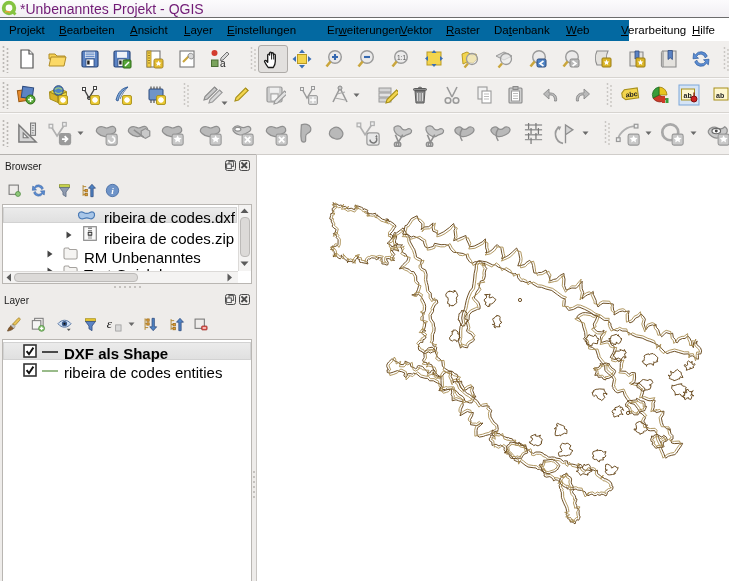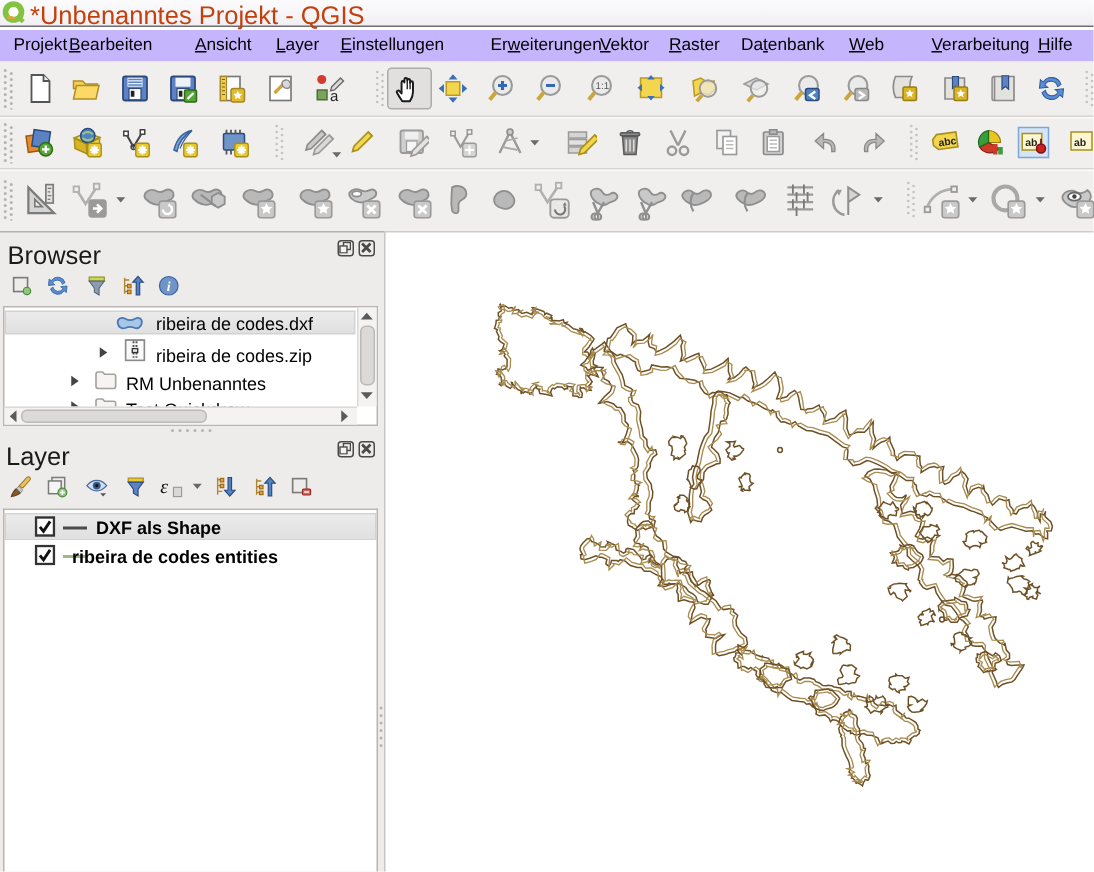--- a/index.html
+++ b/index.html
@@ -1,42 +1,42 @@
 <!DOCTYPE html>
 <html><head><meta charset="utf-8"><style>
 *{margin:0;padding:0;box-sizing:border-box}
 html,body{width:729px;height:581px;overflow:hidden;font-family:"Liberation Sans",sans-serif;background:#fff}
 .abs{position:absolute}
 .ic{position:absolute}
 #titlebar{position:absolute;left:0;top:0;width:729px;height:18px;background:linear-gradient(#fcfbfd,#f1eff3);border-bottom:1.6px solid #6c6c6c}
-#title{position:absolute;left:20px;top:1px;font-size:17px;color:#c2410c}
-#menubar{position:absolute;left:0;top:20px;width:729px;height:21px;background:#c4b5fd;font-size:11.5px;color:#000}
+#title{position:absolute;left:20px;top:1px;font-size:14px;color:#701a75}
+#menubar{position:absolute;left:0;top:20px;width:629px;height:21px;background:#0369a1;font-size:11.5px;color:#000}
 .mi{position:absolute;top:4px}
 #toolbars{position:absolute;left:0;top:41px;width:729px;height:113px;background:#f1efed}
 .tbsep{position:absolute;left:0;width:729px;height:2px;border-top:1px solid #d7d4d0;border-bottom:1px solid #fbfafa}
 #dock{position:absolute;left:0;top:154px;width:256px;height:427px;background:#eeecea;border-top:1px solid #b4b1ae}
 #canvas{position:absolute;left:256px;top:154px;width:473px;height:427px;background:#fff;border-top:1px solid #d0cdca;border-left:1px solid #c8c5c2}
-.ptitle{font-size:17px;color:#1a1a1a;position:absolute}
+.ptitle{font-size:10px;color:#1a1a1a;position:absolute}
 .wbtn{position:absolute;width:11px;height:11px;border:1.3px solid #4a4a4a;border-radius:2.5px;overflow:hidden}
 .list{position:absolute;background:#fff;border:1px solid #b9b6b2}
-.treetxt{position:absolute;font-size:12px;color:#000;white-space:nowrap}
+.treetxt{position:absolute;font-size:15px;color:#000;white-space:nowrap}
 .sel{position:absolute;background:linear-gradient(#ebebeb,#e0e0e0);border:1px solid #d2d2d2}
 
 </style></head><body>
 <div id="titlebar"></div>
 <svg class="ic" style="left:1px;top:0px" width="17" height="17" viewBox="0 0 17 17">
 <circle cx="8" cy="8" r="7.2" fill="#84c341"></circle>
     <circle cx="8" cy="8" r="3.4" fill="#fdfdf9"></circle>
 <path d="M10.5 10.5l4 4" stroke="#84c341" stroke-width="2.8"></path>
     <path d="M4 12c2-1 3.5-.5 5 .5" stroke="#e8a33d" stroke-width="1.6" fill="none"></path>
   </svg>
 <div id="title">*Unbenanntes Projekt - QGIS</div>
 <div id="menubar">
 <span class="mi" style="left:9px">Pro<u>j</u>ekt</span>
-<span class="mi" style="left:46px"><u>B</u>earbeiten</span>
+<span class="mi" style="left:59px"><u>B</u>earbeiten</span>
 <span class="mi" style="left:130px"><u>A</u>nsicht</span>
 <span class="mi" style="left:184px"><u>L</u>ayer</span>
 <span class="mi" style="left:227px"><u>E</u>instellungen</span>
 <span class="mi" style="left:327px">Er<u>w</u>eiterungen</span>
 <span class="mi" style="left:400px"><u>V</u>ektor</span>
 <span class="mi" style="left:446px"><u>R</u>aster</span>
 <span class="mi" style="left:494px">Da<u>t</u>enbank</span>
 <span class="mi" style="left:566px"><u>W</u>eb</span>
 <span class="mi" style="left:621px"><u>V</u>erarbeitung</span>
 <span class="mi" style="left:692px"><u>H</u>ilfe</span>
@@ -687,21 +687,21 @@
     <rect x="1" y="1" width="12" height="12" fill="#fff" stroke="#333" stroke-width="1.6"></rect>
     <path d="M3.6 7.2l2.4 3L10.4 3.6" fill="none" stroke="#111" stroke-width="1.9"></path>
   </svg>
 <div class="abs" style="left:42px;top:351px;width:16px;height:1.6px;background:#4a4a4a"></div>
 <div class="treetxt" style="left:64px;top:345px;font-weight:bold;">DXF als Shape</div>
 <svg class="ic" style="left:23px;top:363px" width="14" height="14" viewBox="0 0 14 14">
     <rect x="1" y="1" width="12" height="12" fill="#fff" stroke="#333" stroke-width="1.6"></rect>
     <path d="M3.6 7.2l2.4 3L10.4 3.6" fill="none" stroke="#111" stroke-width="1.9"></path>
   </svg>
 <div class="abs" style="left:42px;top:370px;width:16px;height:1.6px;background:#99bb8a"></div>
-<div class="treetxt" style="left:48px;top:364px;font-weight:bold">ribeira de codes entities</div>
+<div class="treetxt" style="left:64px;top:364px;font-weight:normal">ribeira de codes entities</div>
 <svg class="ic" style="left:252px;top:470px" width="4" height="30">
     <circle cx="2" cy="2" r="1" fill="#b7b4b0"></circle>
     <circle cx="2" cy="7" r="1" fill="#b7b4b0"></circle>
     <circle cx="2" cy="12" r="1" fill="#b7b4b0"></circle>
     <circle cx="2" cy="17" r="1" fill="#b7b4b0"></circle>
     <circle cx="2" cy="22" r="1" fill="#b7b4b0"></circle>
     <circle cx="2" cy="27" r="1" fill="#b7b4b0"></circle>
   </svg>
 <svg class="ic" style="left:257px;top:155px" width="472" height="426" viewBox="257 155 472 426">
     <path d="M337.0 204.0L339.1 205.5L340.9 205.0L341.8 205.4L342.1 207.0L345.5 206.4L346.8 207.5L346.1 207.6L348.0 209.0L351.2 208.2L354.7 209.8L354.9 208.1L356.8 207.2L356.1 205.2L354.9 205.2L356.1 206.6L358.0 206.0L361.6 207.3L362.6 207.7L363.3 209.0L363.1 209.8L364.5 208.8L367.9 210.4L366.6 212.3L368.0 212.0L368.0 214.0L367.0 213.4L367.3 213.9L370.2 213.6L372.8 214.0L375.5 213.2L376.2 215.4L378.0 215.0L377.4 215.9L379.0 216.5L382.3 219.2L384.2 219.6L386.9 220.7L388.4 220.6L389.0 220.9L388.0 219.0L386.7 219.3L386.3 218.6L388.4 220.7L388.3 220.7L389.0 221.7L390.2 221.2L394.1 223.8L396.0 226.0L395.7 226.8L394.6 228.3L392.7 231.3L390.3 233.8L389.7 234.6L391.5 234.6L393.1 236.4L392.0 236.0L393.0 236.2L392.8 237.1L395.4 236.7L396.7 235.9L396.0 239.2L395.5 240.6L395.6 243.0L398.0 244.0L396.0 245.9L396.5 247.2L397.6 248.5L398.8 251.2L396.7 250.3L393.5 249.5L392.6 250.9L391.0 250.0L392.2 250.9L394.8 254.5L393.8 255.8L393.9 256.0L392.6 257.1L393.0 259.9L394.6 260.4L394.0 260.0L391.4 260.3L389.0 258.5L387.5 258.8L386.9 258.1L386.7 260.0L388.2 262.3L387.9 264.8L386.0 265.0L385.0 264.2L381.9 263.9L382.1 260.5L381.8 258.0L378.9 257.7L378.0 257.3L378.4 259.1L377.0 259.0L376.4 259.8L374.7 258.2L371.6 257.8L369.7 259.2L368.6 258.7L367.8 259.5L367.1 261.5L368.0 264.0L365.1 263.2L361.6 262.5L359.9 262.3L359.3 260.2L359.9 259.5L357.9 259.1L357.3 256.8L359.0 257.0L358.3 257.0L355.6 259.6L355.1 261.3L353.5 262.6L353.0 263.2L353.5 262.2L349.9 261.1L349.0 262.0L348.1 261.1L347.5 262.7L347.2 260.5L345.2 259.8L342.4 256.5L341.5 255.7L341.6 255.2L341.0 255.0L341.5 256.8L341.3 257.8L340.2 258.9L337.5 257.5L336.5 255.8L334.5 255.7L334.2 255.5L334.0 257.0L332.9 256.1L334.5 255.4L334.1 251.6L332.6 249.5L331.1 249.3L330.8 250.0L331.9 248.0L332.0 246.0L334.8 246.6L336.9 245.7L337.1 245.9L338.0 244.5L338.1 239.7L336.1 237.3L336.7 236.2L335.0 234.0L333.1 233.9L333.2 234.0L335.0 232.8L336.1 229.4L333.8 228.0L332.2 226.2L332.7 224.4L331.0 221.0L331.6 219.8L329.7 218.9L330.7 215.4L330.8 213.6L332.5 213.3L332.9 211.3L333.8 211.7L334.0 211.0L332.3 210.8L332.2 208.4L334.2 207.3L333.6 203.6L333.5 203.8L333.2 202.5L334.6 204.4Z" stroke="#6e5026" fill="none" stroke-width="1"></path>

